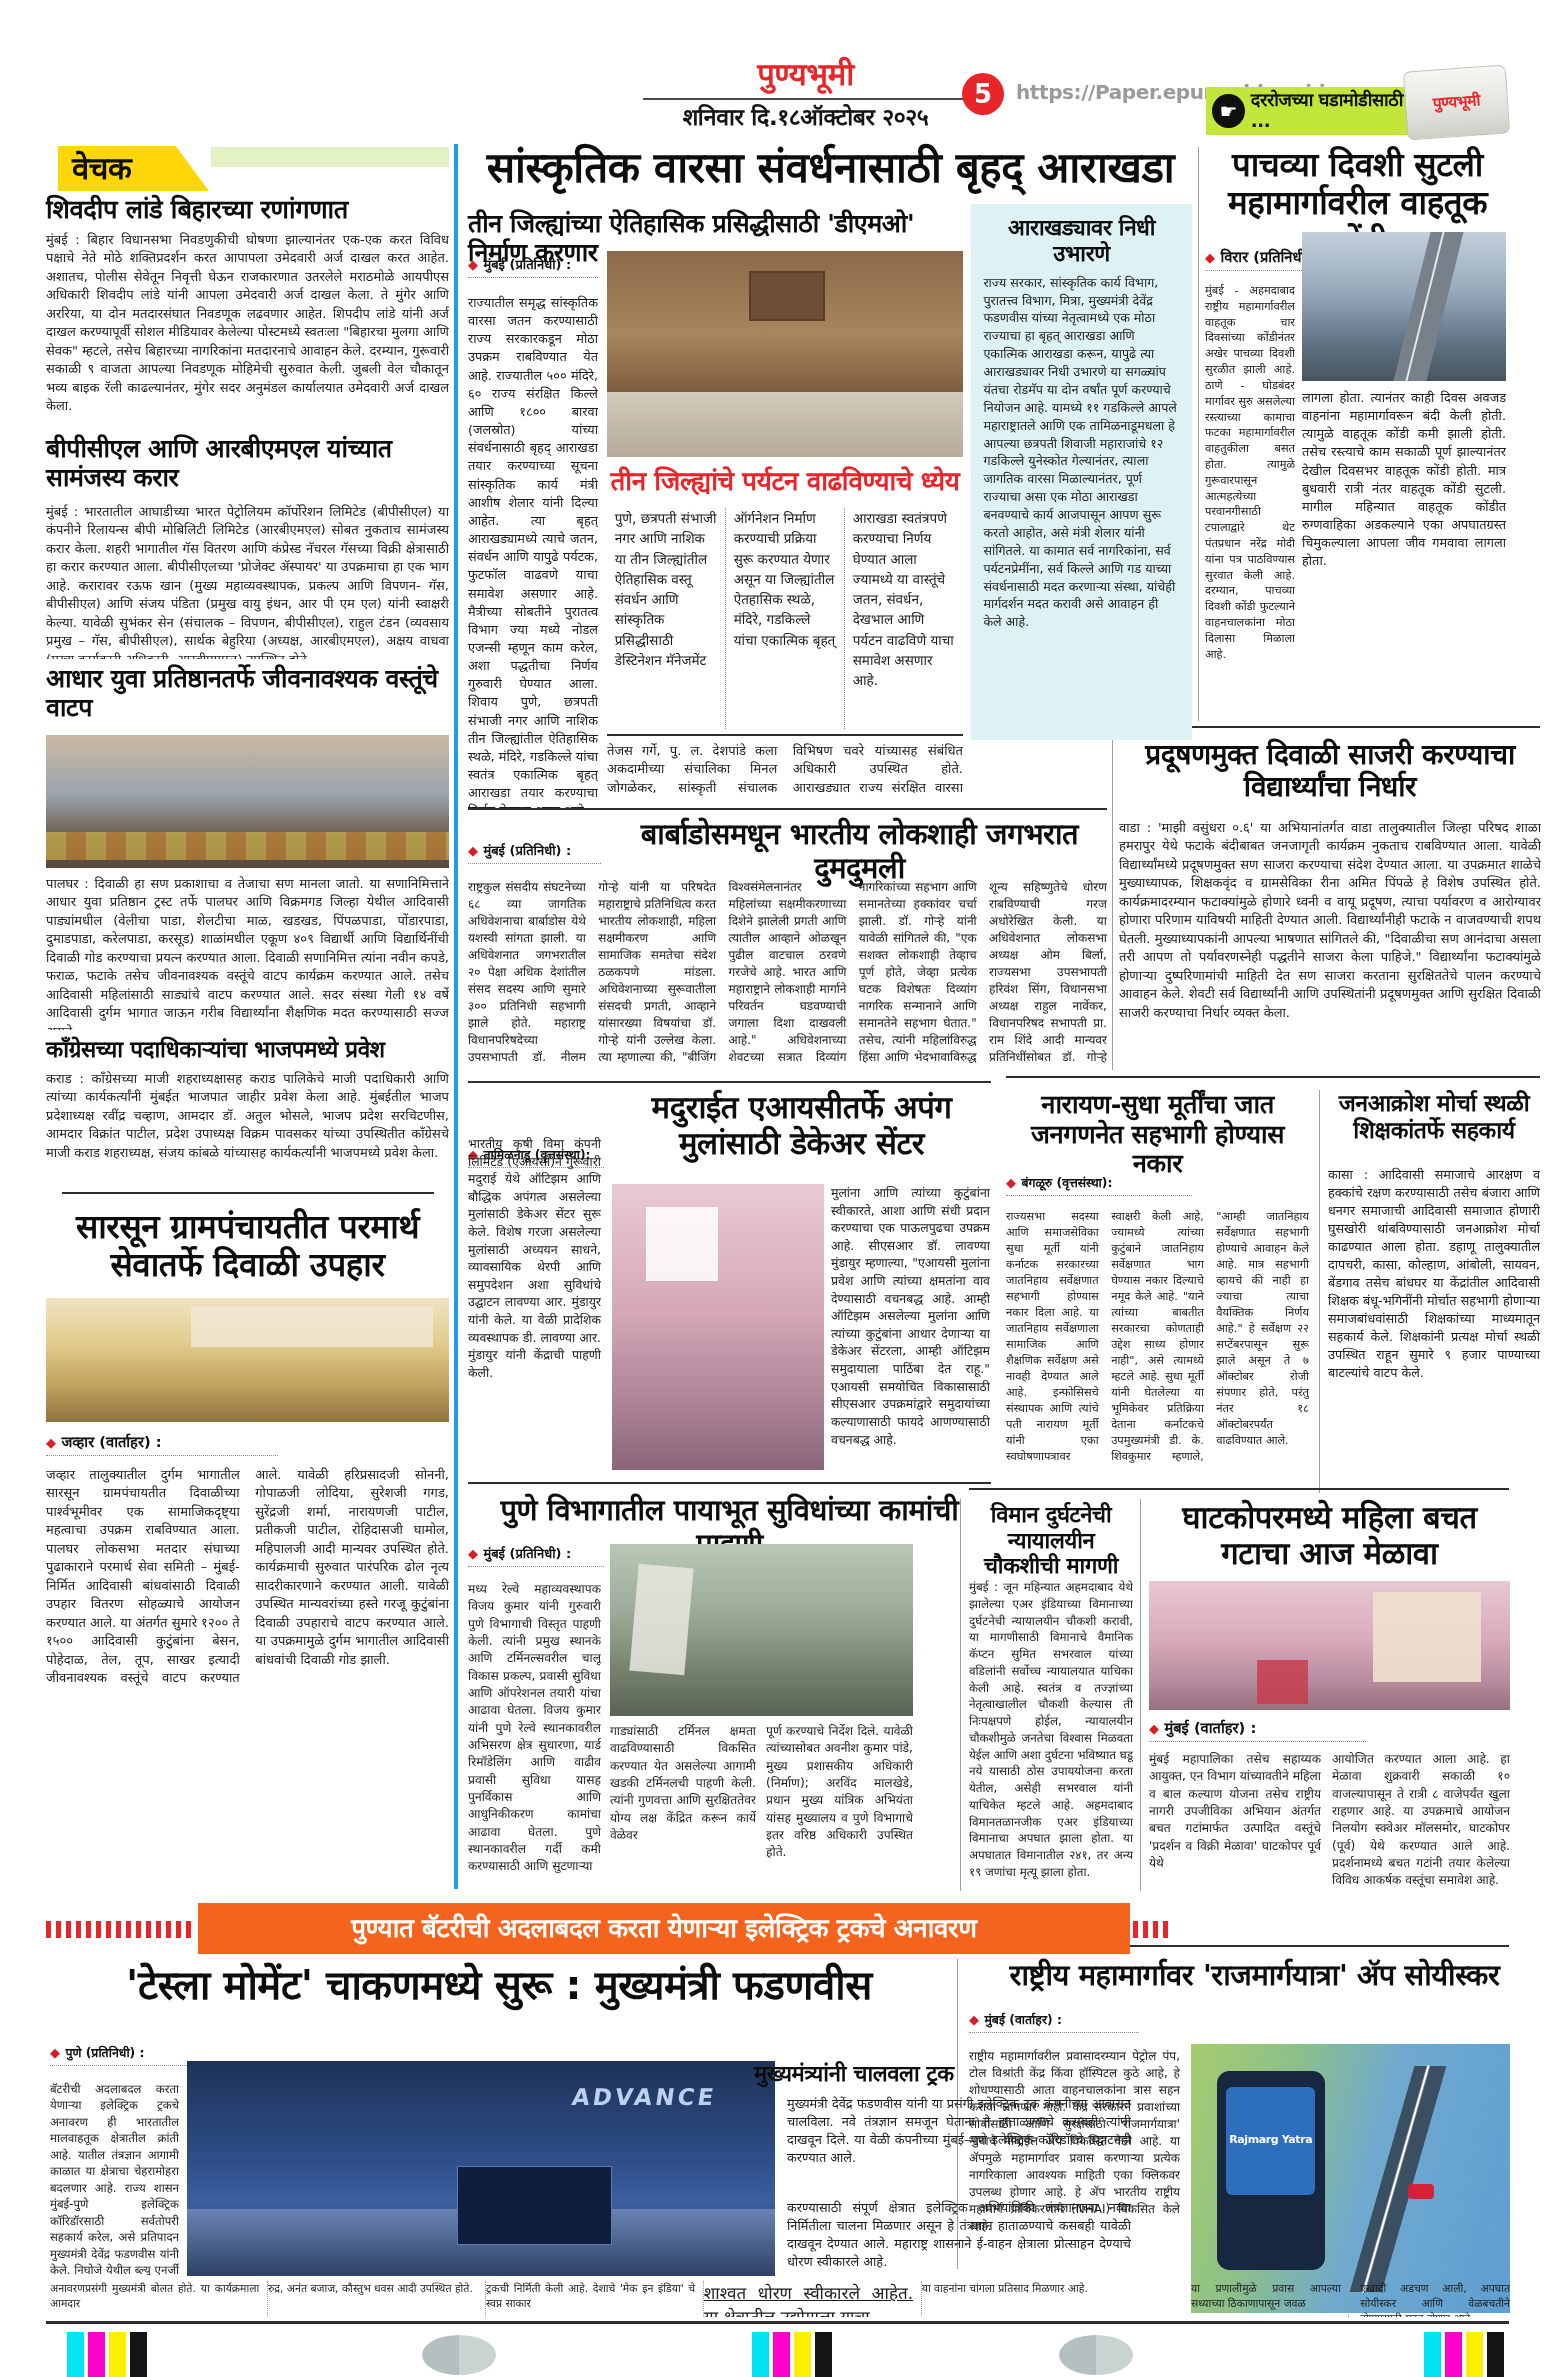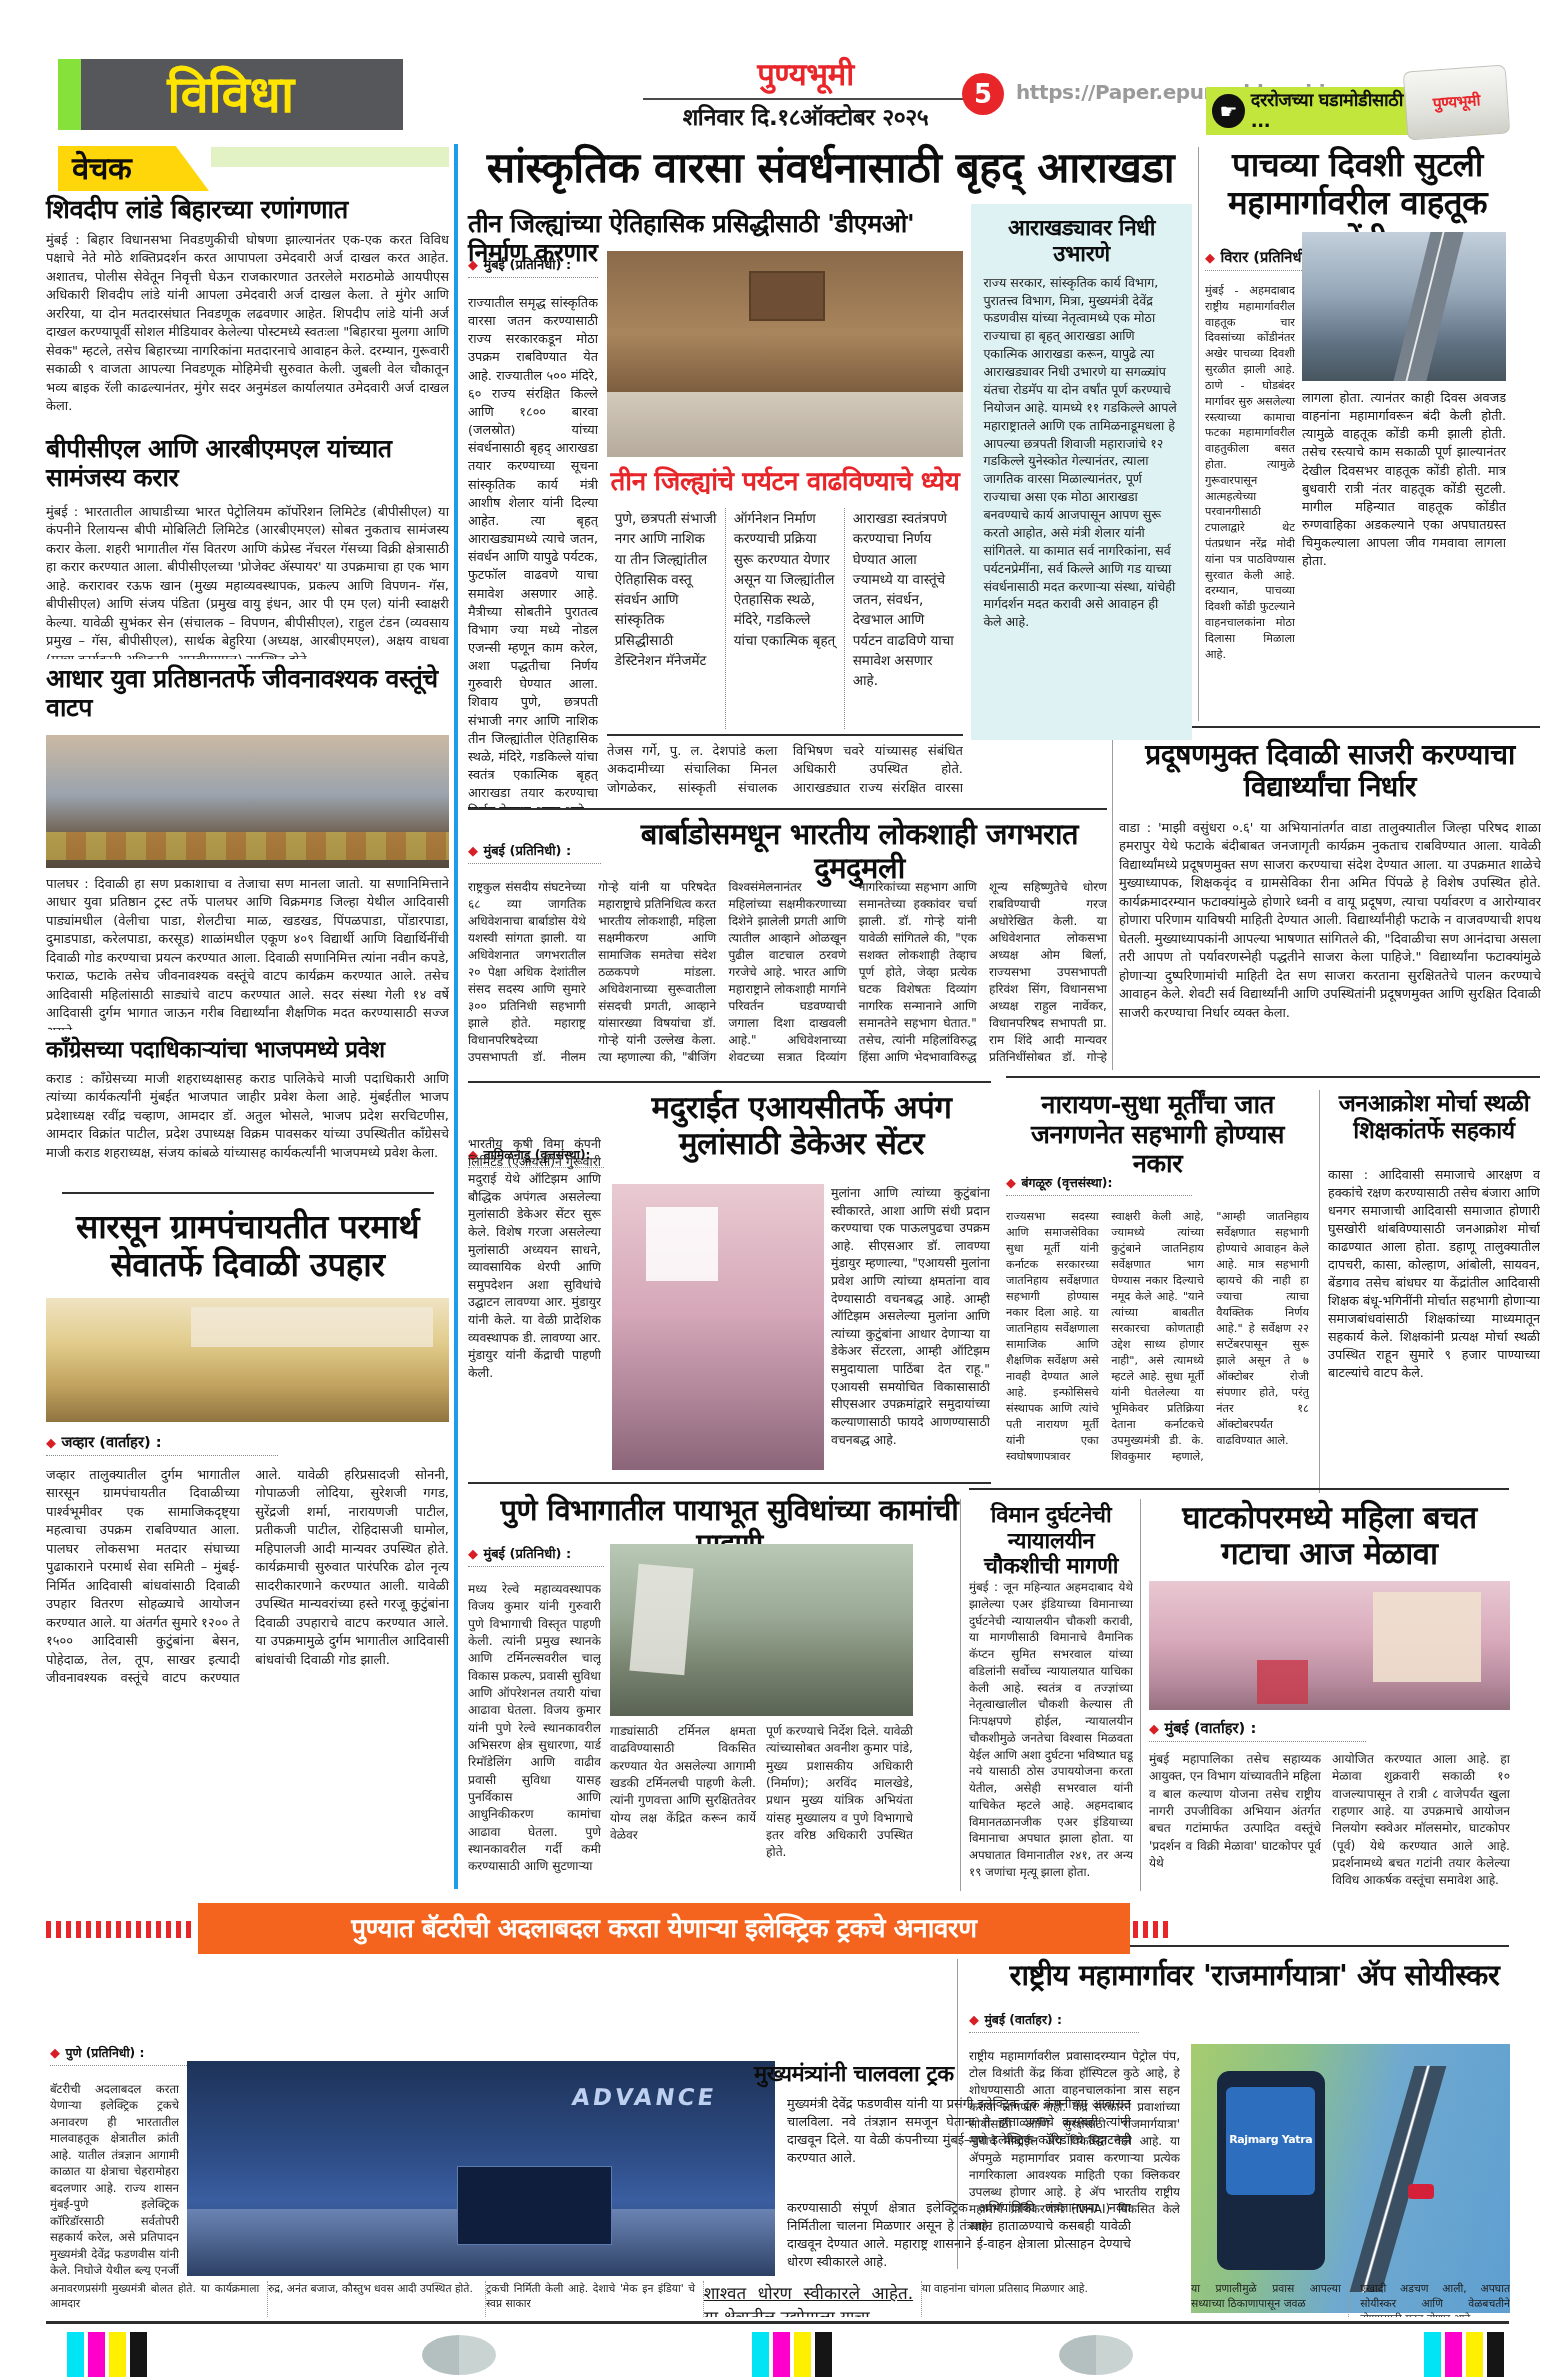--- a/index.html
+++ b/index.html
@@ -24,24 +24,20 @@
   .tcol:last-child{border-right:none;}
   .stripbar{background:repeating-linear-gradient(90deg,#e8262a 0 5.4px,#ffffff 5.4px 10px);}
   .cmyk{display:flex;gap:3.9px;}
   .cmyk div{width:17px;height:45px;}
 </style>
 </head>
 <body>
 
 <div class="page">
 
-  <div class="abs" style="left:58px;top:59px;width:345px;height:71px;background:#56575b;display:flex;align-items:center;justify-content:center;">
-    <div class="abs" style="left:0;top:0;width:23px;height:71px;background:#86e23a;"></div>
-    <div class="hd" style="color:#ffe400;font-size:51px;">विविधा</div>
-  </div>
 
   <div class="abs hd ctr" style="left:643px;top:57px;width:325px;font-size:31px;color:#e8262a;">पुण्यभूमी</div>
   <div class="abs" style="left:643px;top:98px;width:324px;height:2.3px;background:#4a4a4a;"></div>
   <div class="abs hd ctr" style="left:643px;top:104px;width:325px;font-size:23px;color:#141414;">शनिवार दि.१८ऑक्टोबर २०२५</div>
   <div class="abs ctr" style="left:962px;top:73px;width:42px;height:42px;border-radius:50%;background:#e8262a;color:#fff;font-weight:bold;font-size:26px;line-height:42px;">
     <span>5</span>
   </div>
   <a class="abs hd" style="left:1016px;top:81px;width:263px;font-size:20px;color:#9a9a9a;text-decoration:none;">https://Paper.epunyabhumi.in</a>
 
   <div class="abs" style="left:1206px;top:87px;width:279px;height:48px;background:#c3e63c;display:flex;align-items:center;">
@@ -177,20 +173,21 @@
   </div>
   <div class="abs byline" style="left:1149px;top:1717px;width:217px;"><span class="dia">◆</span><span>मुंबई (वार्ताहर) :</span></div>
   <div class="abs body-txt" style="left:1149px;top:1751px;width:172px;height:149px;font-size:12.2px;">मुंबई महापालिका तसेच सहाय्यक आयुक्त, एन विभाग यांच्यावतीने महिला व बाल कल्याण योजना तसेच राष्ट्रीय नागरी उपजीविका अभियान अंतर्गत बचत गटांमार्फत उत्पादित वस्तूंचे 'प्रदर्शन व विक्री मेळावा' घाटकोपर पूर्व येथे</div>
   <div class="abs body-txt" style="left:1332px;top:1751px;width:178px;height:149px;font-size:12.2px;">आयोजित करण्यात आला आहे. हा मेळावा शुक्रवारी सकाळी १० वाजल्यापासून ते रात्री ८ वाजेपर्यंत खुला राहणार आहे. या उपक्रमाचे आयोजन निलयोग स्क्वेअर मॉलसमोर, घाटकोपर (पूर्व) येथे करण्यात आले आहे. प्रदर्शनामध्ये बचत गटांनी तयार केलेल्या विविध आकर्षक वस्तूंचा समावेश आहे.</div>
 
   <div class="abs stripbar" style="left:46px;top:1921px;width:149px;height:17px;"></div>
   <div class="abs stripbar" style="left:1133px;top:1921px;width:36px;height:17px;"></div>
   <div class="abs hd ctr" style="left:198px;top:1903px;width:932px;height:51px;background:#f4641e;color:#ffffff;font-size:26px;line-height:51px;">
     <span>पुण्यात बॅटरीची अदलाबदल करता येणाऱ्या इलेक्ट्रिक ट्रकचे अनावरण</span>
   </div>
+  <div class="abs hd ctr" style="left:46px;top:1962px;width:906px;font-size:40px;">'टेस्ला मोमेंट' चाकणमध्ये सुरू : मुख्यमंत्री फडणवीस</div>
   <div class="abs byline" style="left:50px;top:2044px;width:139px;font-size:12.4px;"><span class="dia">◆</span><span>पुणे (प्रतिनिधी) :</span></div>
   <div class="abs body-txt" style="left:50px;top:2081px;width:129px;height:194px;font-size:11.6px;">बॅटरीची अदलाबदल करता येणाऱ्या इलेक्ट्रिक ट्रकचे अनावरण ही भारतातील मालवाहतूक क्षेत्रातील क्रांती आहे. यातील तंत्रज्ञान आगामी काळात या क्षेत्राचा चेहरामोहरा बदलणार आहे. राज्य शासन मुंबई-पुणे इलेक्ट्रिक कॉरिडॉरसाठी सर्वतोपरी सहकार्य करेल, असे प्रतिपादन मुख्यमंत्री देवेंद्र फडणवीस यांनी केले. निघोजे येथील ब्ल्यू एनर्जी मोटर्सच्या प्रकल्पाला भेट देऊन त्यांनी पाहणी केली.</div>
   <div class="abs photo" style="left:187px;top:2061px;width:588px;height:215px;background:linear-gradient(180deg,#1d3358 0%,#2c4a82 40%,#3a5ea0 65%,#22365c 100%);">
     <div class="hd" style="position:absolute;top:23px;right:10%;color:#cfe0ff;font-size:23px;letter-spacing:3.1px;transform:skewX(-8deg);opacity:.9;">ADVANCE</div>
     <div style="position:absolute;bottom:0;left:0;width:100%;height:67px;background:linear-gradient(180deg,rgba(255,255,255,.25),rgba(255,255,255,.05));"></div>
     <div style="position:absolute;bottom:31px;left:46%;width:26%;height:36%;background:#0f1e3c;border:1.5px solid #5d7ab1;"></div>
   </div>
   <div class="abs hd" style="left:754px;top:2061px;width:344px;font-size:22px;">मुख्यमंत्र्यांनी चालवला ट्रक</div>
   <div class="abs body-txt" style="left:787px;top:2095px;width:344px;height:99px;font-size:12.8px;">मुख्यमंत्री देवेंद्र फडणवीस यांनी या प्रसंगी इलेक्ट्रिक ट्रक कंपनीच्या आवारात चालविला. नवे तंत्रज्ञान समजून घेताना ते हाताळण्याचे कसबही त्यांनी दाखवून दिले. या वेळी कंपनीच्या मुंबई–पुणे इलेक्ट्रिक कॉरिडॉरचे उद्घाटनही करण्यात आले.</div>
   <div class="abs body-txt" style="left:787px;top:2199px;width:344px;height:77px;font-size:12.8px;">करण्यासाठी संपूर्ण क्षेत्रात इलेक्ट्रिक अभियांत्रिकी तंत्रज्ञानाच्या नव्या निर्मितीला चालना मिळणार असून हे तंत्रज्ञान हाताळण्याचे कसबही यावेळी दाखवून देण्यात आले. महाराष्ट्र शासनाने ई-वाहन क्षेत्राला प्रोत्साहन देण्याचे धोरण स्वीकारले आहे.</div>

